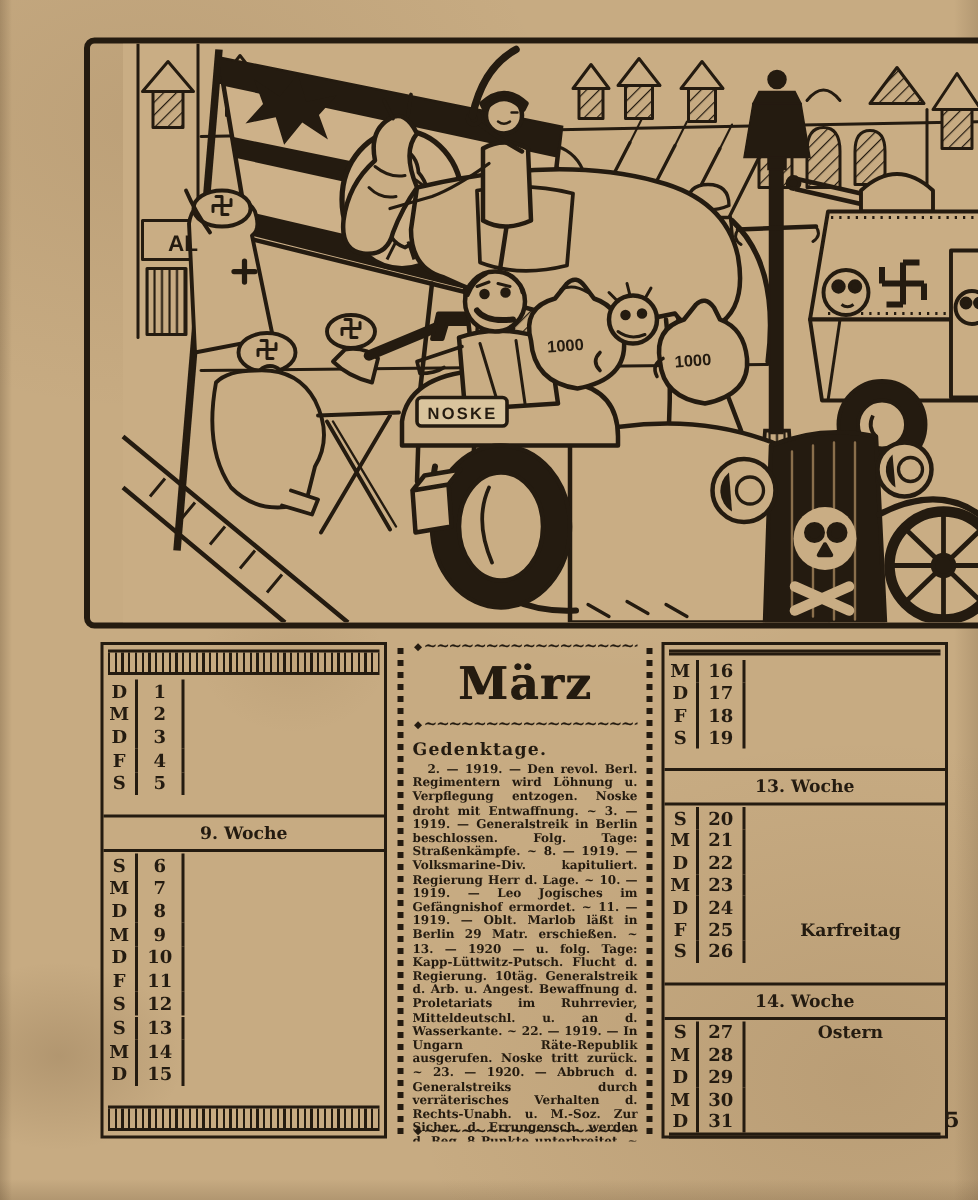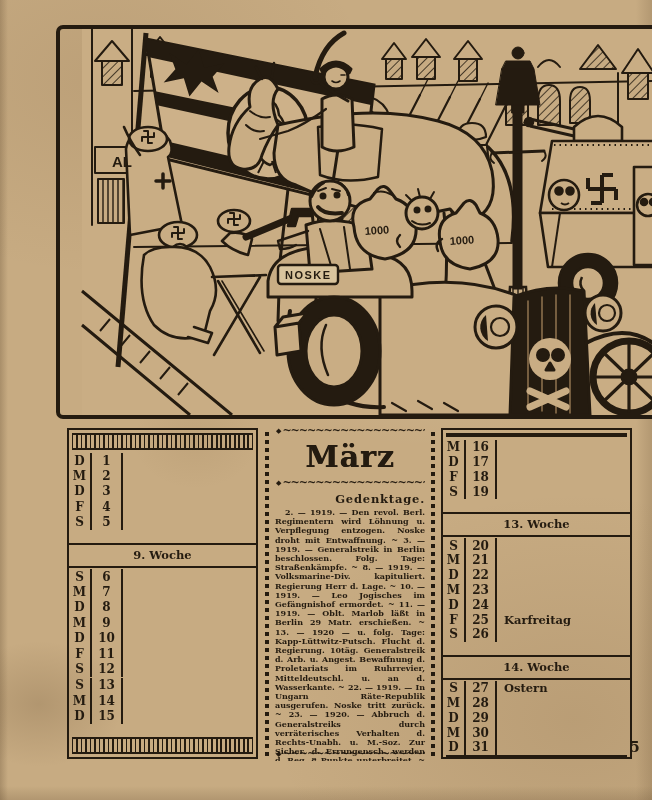--- a/index.html
+++ b/index.html
@@ -24,38 +24,38 @@
   .box-left{left:67px;top:428px;width:191px;height:331px;}
   .box-right{left:441px;top:428px;width:191px;height:331px;}
   .hatchbar{height:13px;margin:3px 3px 2px 3px;border-top:2px solid #241b10;border-bottom:2px solid #241b10;
     background:repeating-linear-gradient(90deg,#241b10 0 1.5px, transparent 1.5px 4.5px);}
   .hatchbar.bottom{margin-top:auto;margin-bottom:3px;}
   .dayrow{display:flex;align-items:center;}
   .box-left .dayrow{height:15.4px;}
   .box-right .dayrow{height:14.8px;}
   .dl{width:21px;text-align:center;border-right:2px solid #241b10;font-weight:bold;font-size:12px;align-self:stretch;display:flex;align-items:center;justify-content:center;}
   .dn{width:29px;text-align:center;border-right:2px solid #241b10;font-weight:bold;font-size:12px;align-self:stretch;display:flex;align-items:center;justify-content:center;}
-  .dnote{flex:1;padding-left:7px;font-weight:bold;font-size:11.5px;}
+  .dnote{flex:1;padding-left:7px;font-weight:bold;font-size:11.5px;text-align:center;}
   .band{border-top:2.5px solid #241b10;border-bottom:2.5px solid #241b10;text-align:center;
         font-weight:bold;font-size:11.5px;padding:3px 0 4px 0;margin-top:13px;}
   .dayblock{margin-top:1px;}
   
   .gbox{position:absolute;left:263px;top:423px;width:174px;height:338px;box-sizing:border-box;
         padding:2px 12px;overflow:hidden;}
   .chain{position:absolute;top:5px;bottom:5px;width:4px;
     background:repeating-linear-gradient(0deg,#241b10 0 4px, transparent 4px 8px);}
   .chain.l{left:2px;} .chain.r{right:2px;}
   .waverow{display:flex;align-items:center;white-space:nowrap;overflow:hidden;
            font-weight:bold;font-size:11px;line-height:9px;height:10px;letter-spacing:-1px;}
   .waverow .dmnd{font-size:7px;letter-spacing:0;padding:0 1px;}
   .titlerow{display:flex;align-items:center;justify-content:center;gap:9px;height:42px;flex-direction:column;}
   .mtitle{font-size:30px;font-weight:bold;letter-spacing:1px;text-shadow:.6px 0 #241b10;}
   .leaf{width:17px;height:8px;background:#241b10;border-radius:50% 50% 50% 50%/70% 70% 30% 30%;}
   .leaf.a{transform:rotate(-22deg);} .leaf.b{transform:rotate(14deg);}
-  .ghead{text-align:right;font-weight:bold;font-size:11.5px;letter-spacing:.8px;margin:5px 0 2px 0;}
+  .ghead{text-align:left;font-weight:bold;font-size:11.5px;letter-spacing:.8px;margin:5px 0 2px 0;}
   .gtext{font-size:8px;line-height:9.2px;font-weight:bold;text-align:justify;text-indent:10px;}
   .pagenum{position:absolute;left:630px;top:739px;font-weight:bold;font-size:14px;}
 </style>
 </head>
 <body>
 
 <div class="page">
 
   <div class="illo">
     <svg viewBox="0 0 576 386">

